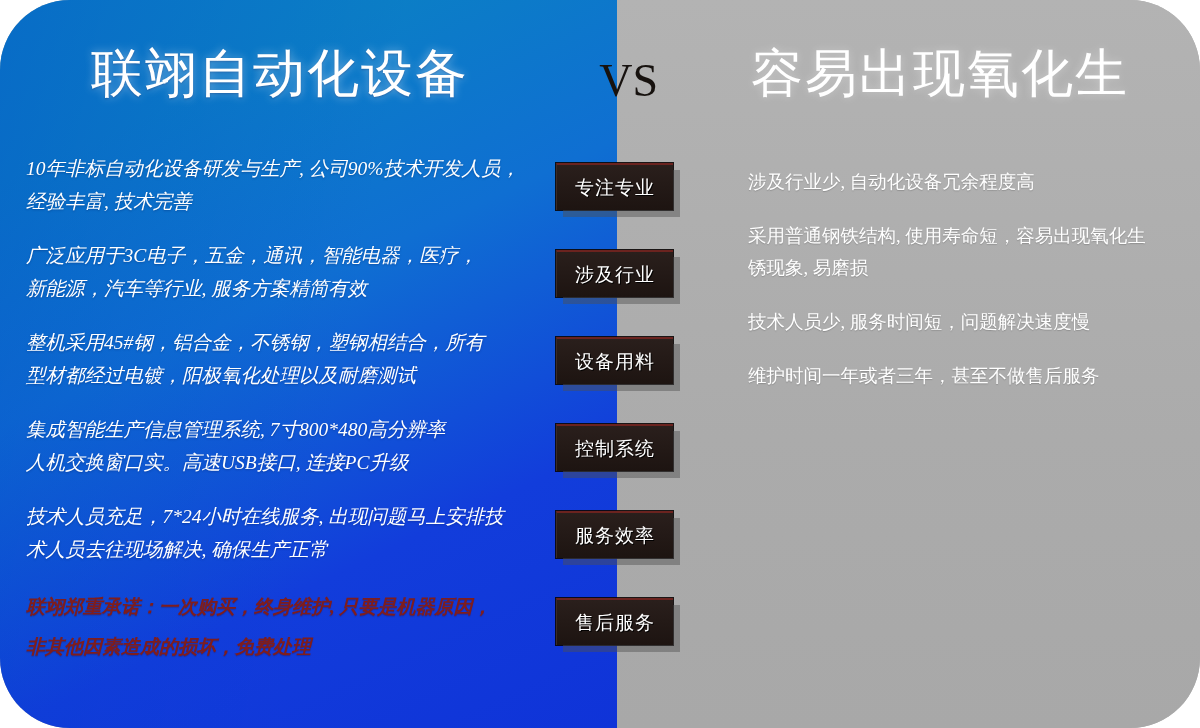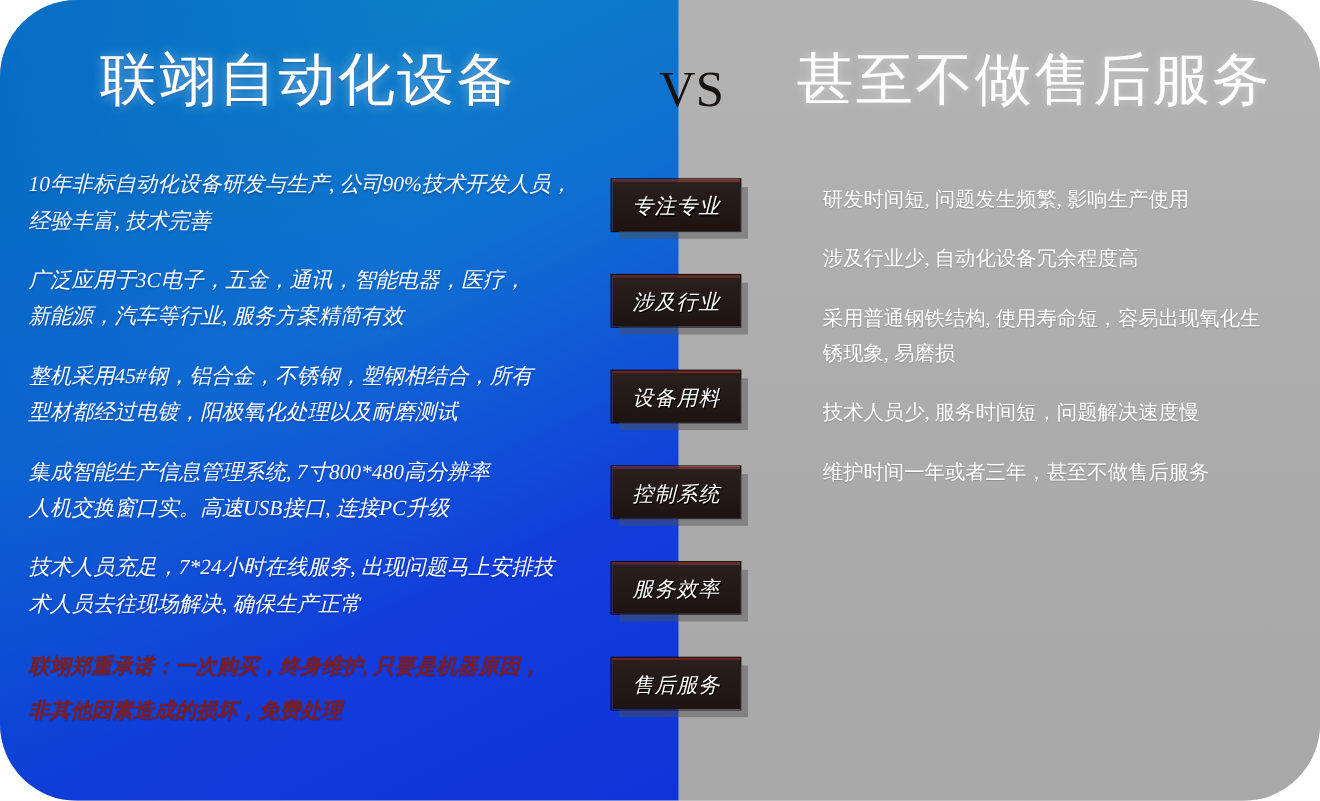--- a/index.html
+++ b/index.html
@@ -135,21 +135,20 @@
     width: 116px;
     height: 45px;
     margin-bottom: 40px;
     background: linear-gradient(180deg, #2a1f1c 0%, #241a17 45%, #1d1411 100%);
     border-top: 2px solid #6b231f;
     border-left: 1px solid #3a2b27;
     box-shadow: 7px 7px 0 rgba(80,80,80,0.45), 0 0 0 1px rgba(10,6,5,0.9);
     display: flex;
     align-items: center;
     justify-content: center;
-    font-style: italic;
   }
   .badge-label {
     color: #ffffff;
     font-size: 19px;
     letter-spacing: 1px;
     text-shadow: 1px 1px 0 rgba(0,0,0,0.9);
     font-family: "DejaVu Serif", "Liberation Serif", serif;
   }
 
   
@@ -172,21 +171,21 @@
 </head>
 <body>
 
 <div class="slide">
 
   <div class="panel-left"></div>
   <div class="panel-right"></div>
 
   <div class="title-left">联翊自动化设备</div>
   <div class="title-vs">VS</div>
-  <div class="title-right">甚至不做售后服务</div>
+  <div class="title-right">容易出现氧化生</div>
 
   <div class="left-list">
     <div class="left-item">10年非标自动化设备研发与生产, 公司90%技术开发人员，
 经验丰富, 技术完善</div>
     <div class="left-item">广泛应用于3C电子，五金，通讯，智能电器，医疗，
 新能源，汽车等行业, 服务方案精简有效</div>
     <div class="left-item">整机采用45#钢，铝合金，不锈钢，塑钢相结合，所有
 型材都经过电镀，阳极氧化处理以及耐磨测试</div>
     <div class="left-item">集成智能生产信息管理系统, 7寸800*480高分辨率
 人机交换窗口实。高速USB接口, 连接PC升级</div>
@@ -211,21 +210,20 @@
     </div>
     <div class="badge">
       <span class="badge-label">服务效率</span>
     </div>
     <div class="badge">
       <span class="badge-label">售后服务</span>
     </div>
   </div>
 
   <div class="right-list">
-    <div class="right-item">研发时间短, 问题发生频繁, 影响生产使用</div>
     <div class="right-item">涉及行业少, 自动化设备冗余程度高</div>
     <div class="right-item">采用普通钢铁结构, 使用寿命短，容易出现氧化生
 锈现象, 易磨损</div>
     <div class="right-item">技术人员少, 服务时间短，问题解决速度慢</div>
     <div class="right-item">维护时间一年或者三年，甚至不做售后服务</div>
   </div>
 
 </div>
 
 </body></html>

